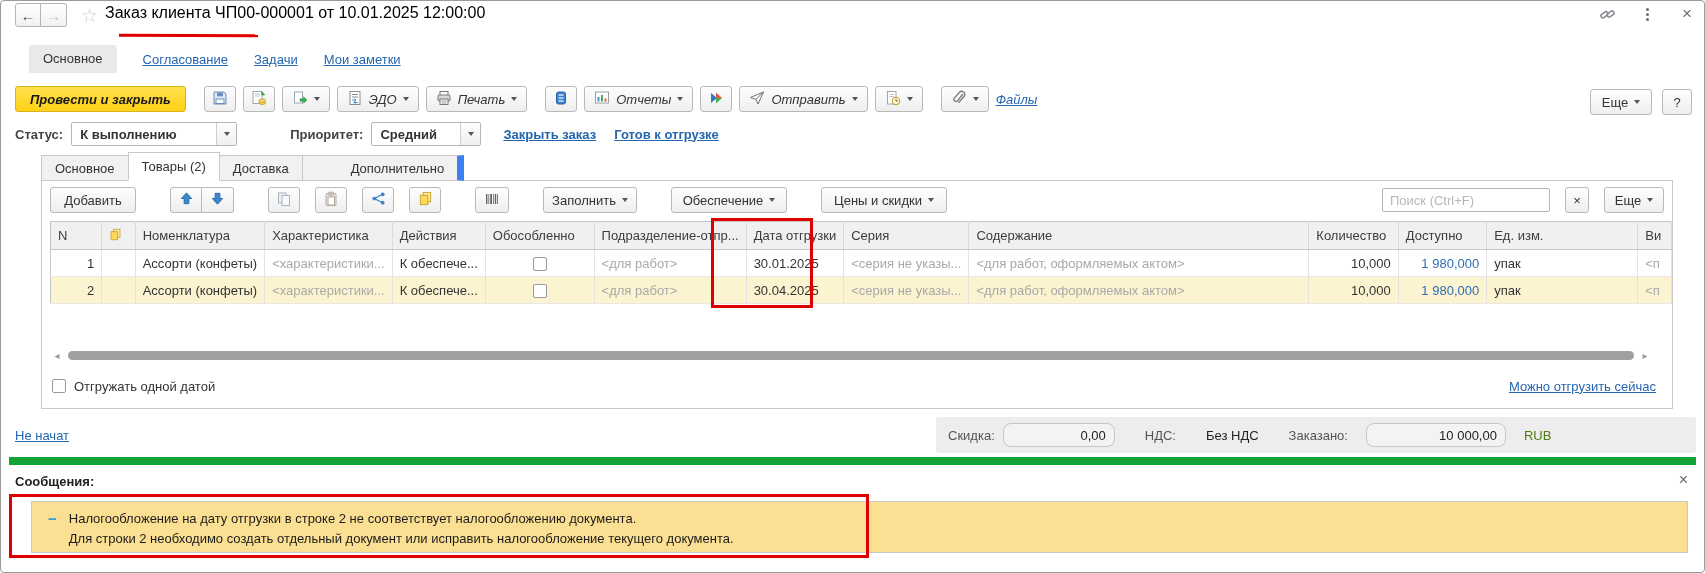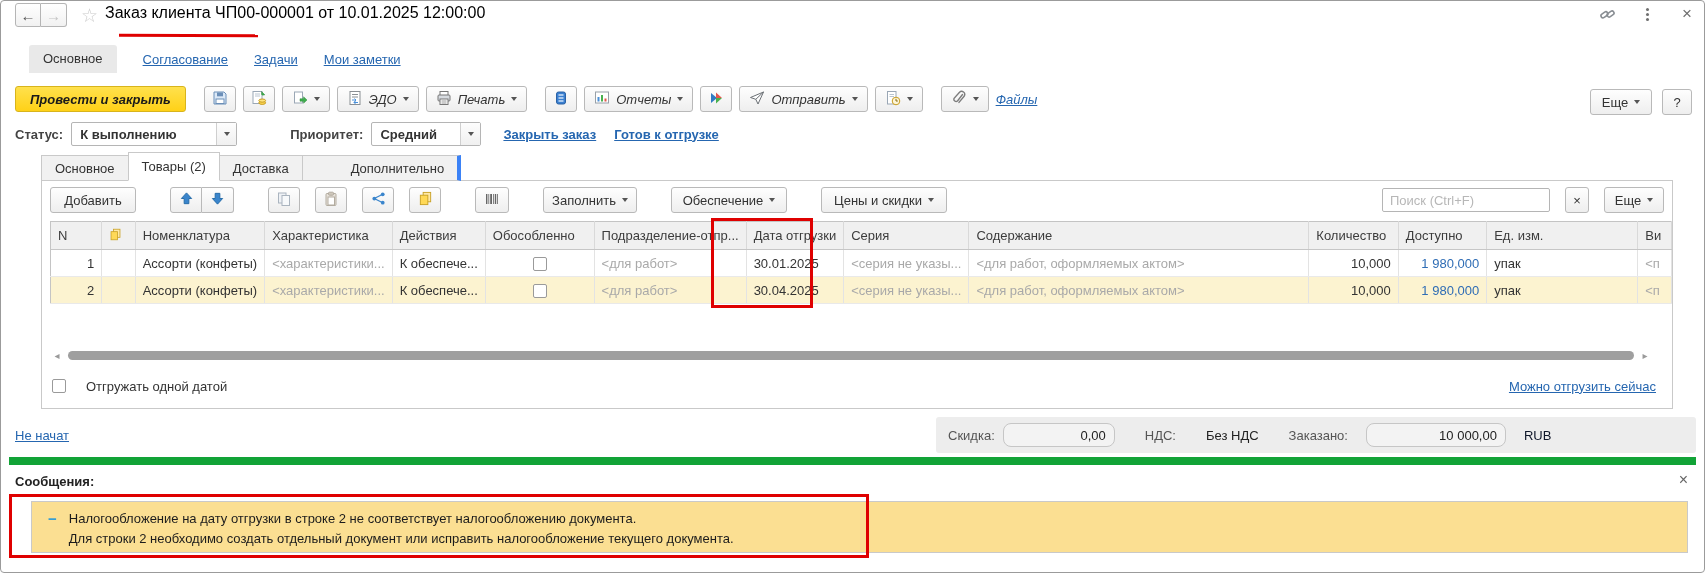--- a/index.html
+++ b/index.html
@@ -42,21 +42,21 @@
   .combo { display:flex; align-items:center; height:24px; border:1px solid #b5b5b5; border-radius:2px; background:#fff; }
   .combo .val { padding:0 8px; }
   .combo .dd { width:20px; height:100%; border-left:1px solid #cfcfcf; display:flex; align-items:center; justify-content:center; background:linear-gradient(#fdfdfd,#f0f0f0); }
   .combo.w1 { width:166px; } .combo.w2 { width:110px; }
   .combo .val { flex:1; }
 
   
   .doctabs { position:absolute; left:40px; top:151px; height:29px; display:flex; align-items:flex-end; z-index:3; }
   .dtab { height:26px; padding:0 13px; display:flex; align-items:center; background:#f1f1f1;
           border:1px solid #c9c9c9; border-right:none; color:#333; }
-  .dtab:last-child { border-right:4px solid #3b82f6;padding-left:48px; }
+  .dtab:last-child { border-right:7px solid #3b82f6;padding-left:48px; }
   .dtab.active { background:#fff; height:29px; border-bottom:1px solid #fff; border-right:1px solid #c9c9c9; }
   .dtab.active + .dtab { border-left:none; }
 
   
   .panel { position:absolute; left:40px; top:179px; width:1632px; height:229px; border:1px solid #c9c9c9; background:#fff; }
   .tbl-toolbar { position:absolute; left:8px; top:6px; right:8px; height:26px; display:flex; align-items:center; gap:15px; }
   .ibtn { width:32px; padding:0; }
   .joined { display:flex; }
   .joined .btn:first-child { border-radius:3px 0 0 3px; }
   .joined .btn:last-child { border-radius:0 3px 3px 0; border-left:none; }
@@ -80,21 +80,21 @@
   .cb { width:14px; height:14px; border:1px solid #9a9a9a; border-radius:2px; background:#fff; display:inline-block; vertical-align:middle; }
   .cbcell { text-align:center; }
 
   
   .hscroll { position:absolute; left:8px; right:20px; top:168px; height:12px; display:flex; align-items:center; }
   .harrow { color:#9a9a9a; font-size:10px; width:14px; text-align:center; }
   .hthumb { height:9px; background:#9f9f9f; border-radius:5px; flex:1; margin:0 4px; }
 
   
   .panel-footer { position:absolute; left:10px; right:16px; top:193px; height:24px; display:flex; align-items:center; }
-  .cbl { display:flex; align-items:flex-start; gap:20px; color:#333; }
+  .cbl { display:flex; align-items:flex-start; gap:8px; color:#333; }
 
   
   .state-link { position:absolute; left:14px; top:427px; }
   .totals { position:absolute; left:935px; right:8px; top:416px; height:36px; background:#ededed; border-radius:3px;
             display:flex; align-items:center; padding:0 12px; gap:8px; }
   .ro { height:24px; background:#f3f3f3; border:1px solid #c6c6c6; border-radius:8px; display:flex; align-items:center;
         justify-content:flex-end; padding:0 8px; color:#222; }
   .ro.w1 { width:112px; } .ro.w2 { width:140px; }
   .tlab { color:#555; }
   .mlx { margin-left:22px; } .mls { margin-left:10px; }
@@ -468,21 +468,21 @@
     <span class="tlab">Скидка:</span>
     <div class="ro w1">
         <span>0,00</span>
       </div>
     <span class="tlab mlx">НДС:</span>
     <span class="mlx" style="color:#222;">Без НДС</span>
     <span class="tlab mlx">Заказано:</span>
     <div class="ro w2 mls">
         <span>10 000,00</span>
       </div>
-    <span class="mls" style="color:#0f172a;">RUB</span>
+    <span class="mls" style="color:#4d7c0f;">RUB</span>
   </div>
 
   <div class="progress"></div>
 
   <div class="msg-title">Сообщения:</div>
   <div class="msg-close">×</div>
   <div class="msgbox">
     <span class="dash">−</span>
     <div class="msg-lines">
       <div>Налогообложение на дату отгрузки в строке 2 не соответствует налогообложению документа.</div>

